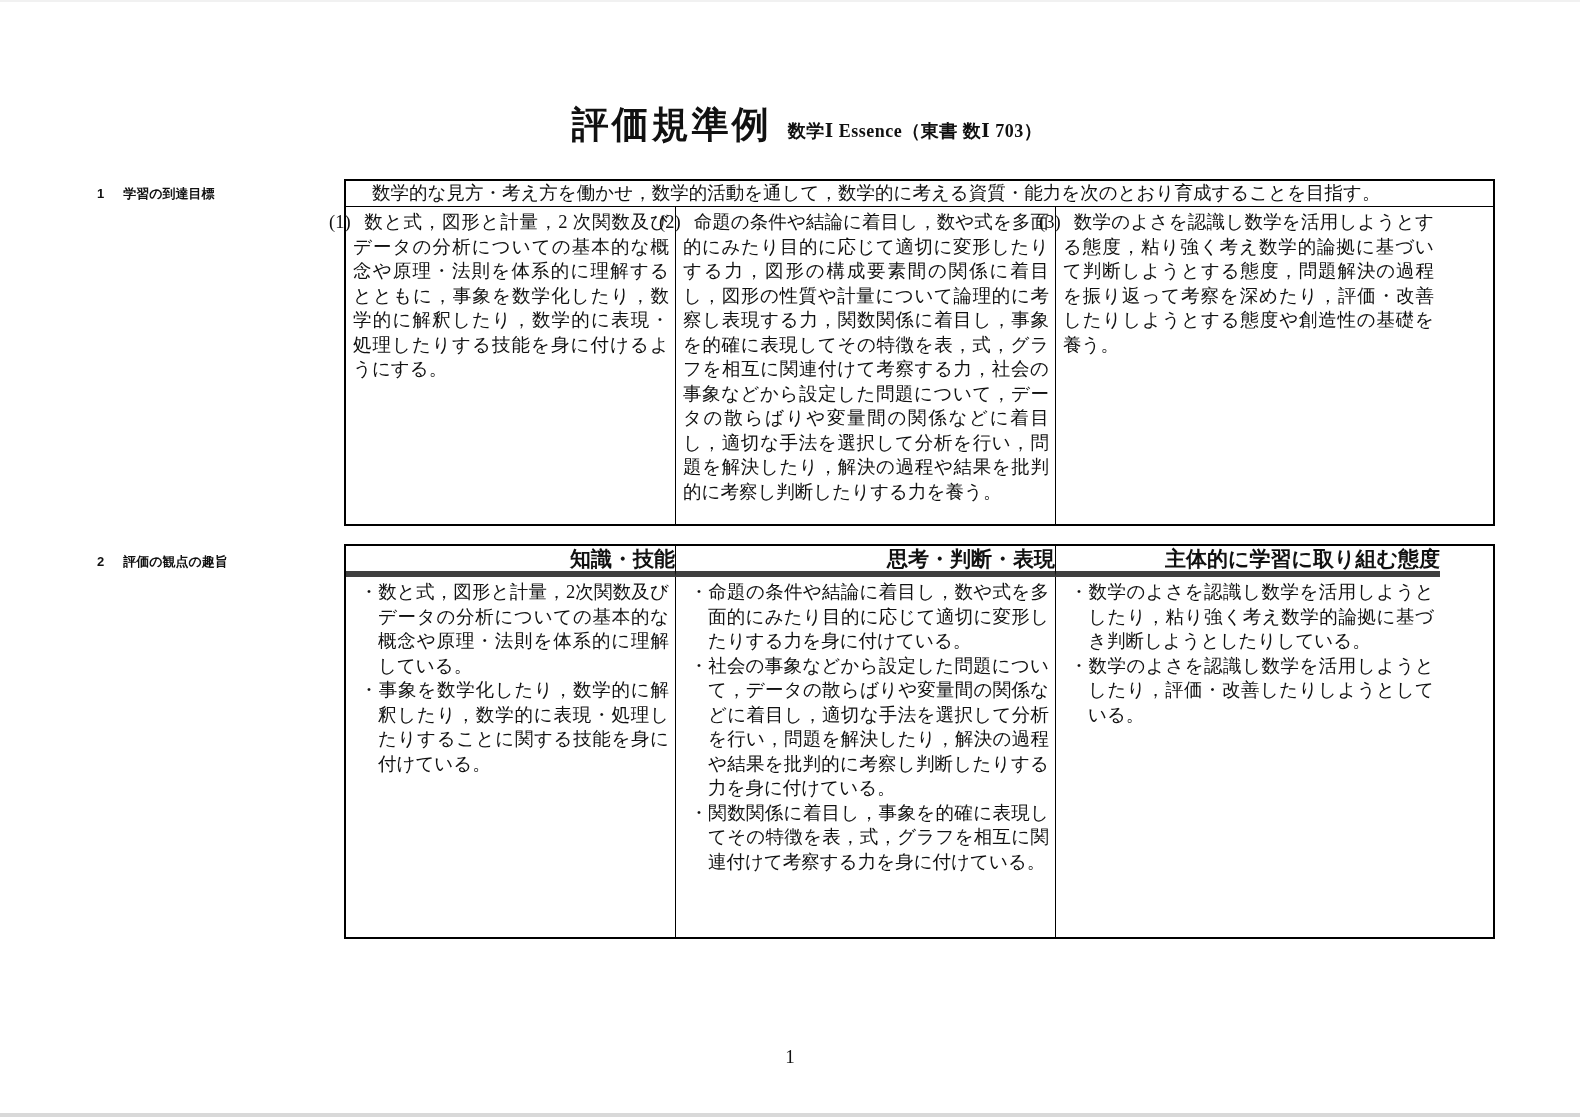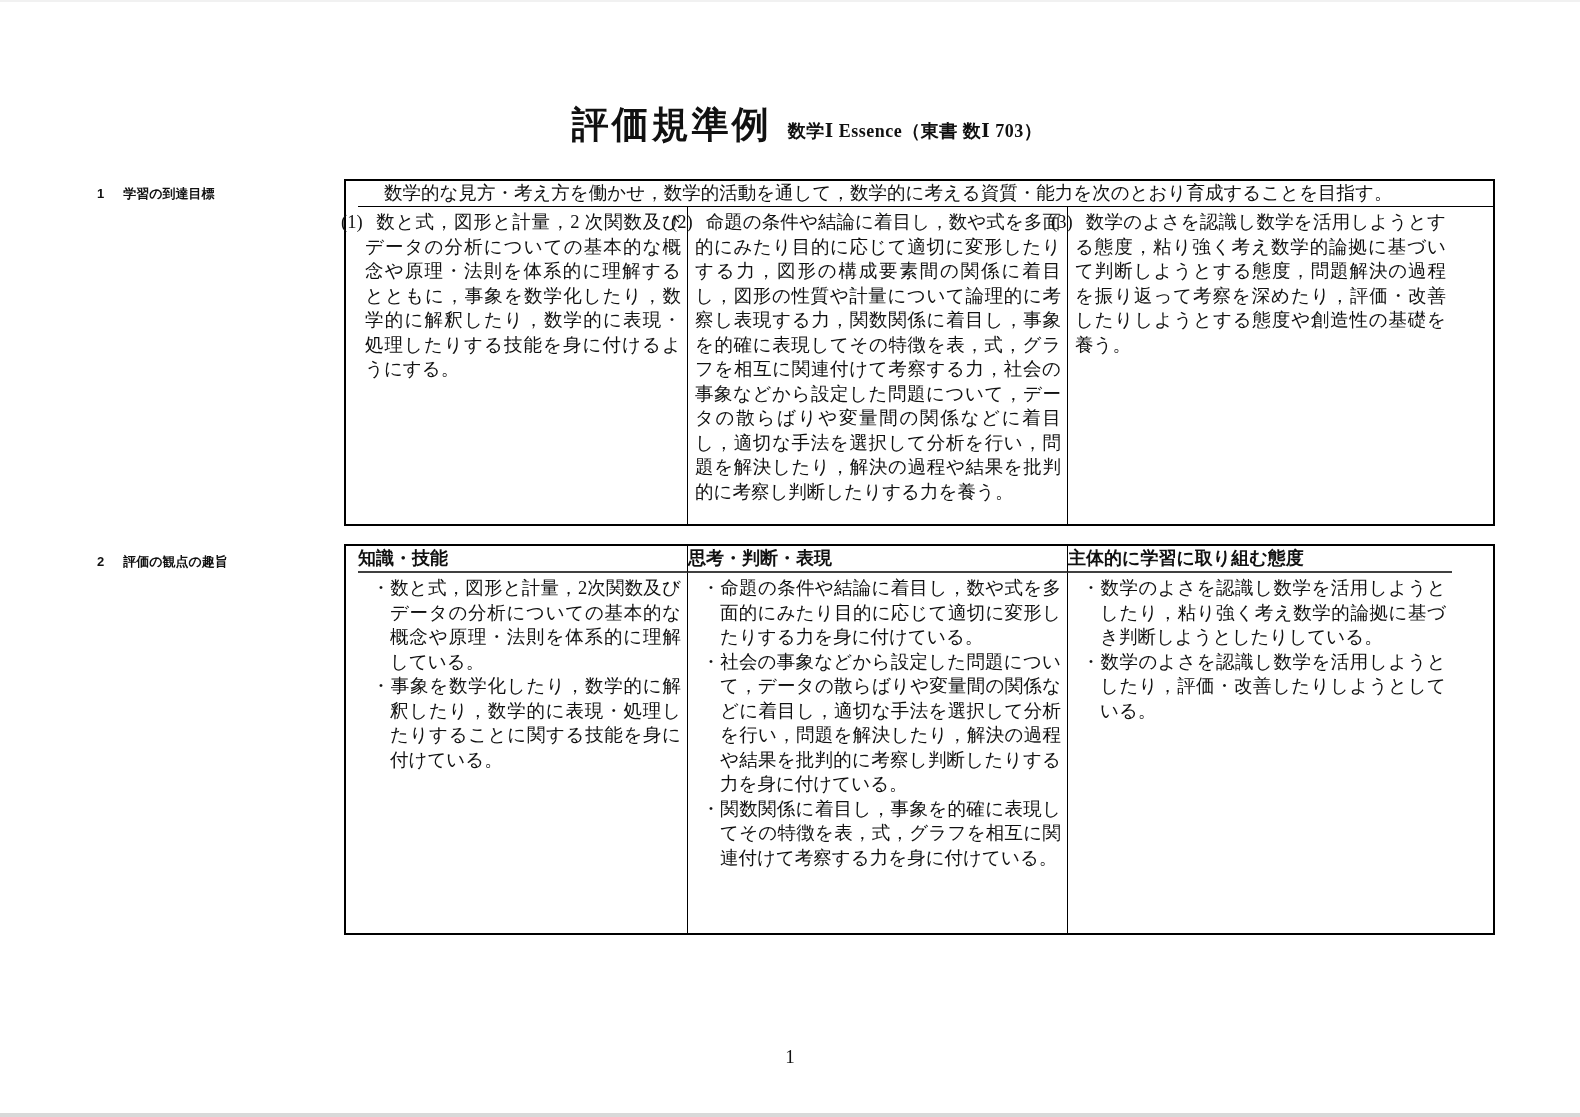--- a/index.html
+++ b/index.html
@@ -41,21 +41,20 @@
   }
   .sec-label .sec-num { display: inline-block; margin-right: 19px; }
   #sec1-label { top: 181px; }
   #sec2-label { top: 549px; }
 
   
   .doc-table {
     position: absolute; left: 344px; width: 1151px;
     border: 2px solid #000; box-sizing: border-box;
     background: #fff;
-    padding-left: 12px;
   }
   #table1 { top: 179px; }
   #table2 { top: 544px; }
 
   .t-row { display: flex; }
   .t-cell {
     box-sizing: border-box;
     border-right: 1px solid #000;
     font-size: 18.5px; line-height: 24.5px;
     text-align: justify;
@@ -71,24 +70,24 @@
     padding: 1px 8px 1px 26px;
     font-size: 18.5px; line-height: 23px;
     white-space: nowrap; overflow: hidden;
   }
   .t1-body .t-cell { min-height: 317px; padding: 3px 6px 3px 7px; }
   .numbered { padding-left: 31px; text-indent: -24px; }
   .numbered .marker { margin-right: 13px; }
 
   
   .t2-header .t-cell {
-    border-bottom: 2px solid #404040;
+    border-bottom: 6px solid #404040;
     font-family: "Liberation Sans", "DejaVu Sans", sans-serif;
-    font-weight: bold; text-align: left;
-    font-size: 18px; line-height: 23px; padding: 1px 0;
+    font-weight: bold; text-align: right;
+    font-size: 21px; line-height: 23px; padding: 1px 0;
   }
   .t2-body .t-cell { min-height: 360px; padding: 3px 6px 3px 7px; }
   .bullet-item { padding-left: 25px; text-indent: -18.5px; }
 
   
   .page-num {
     position: absolute; top: 1046px; left: 0; width: 100%;
     text-align: center; font-size: 19px;
   }
 </style>

